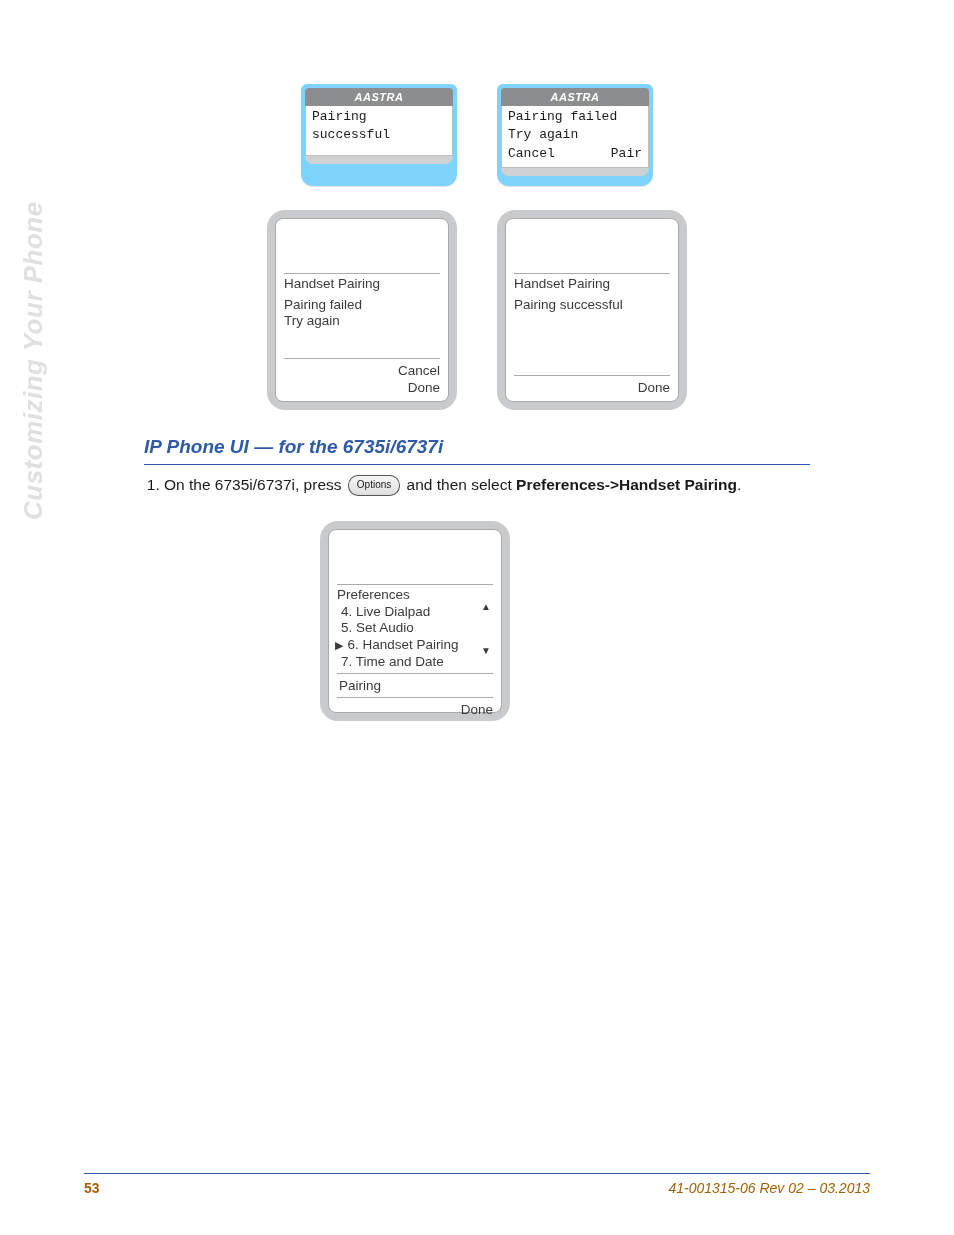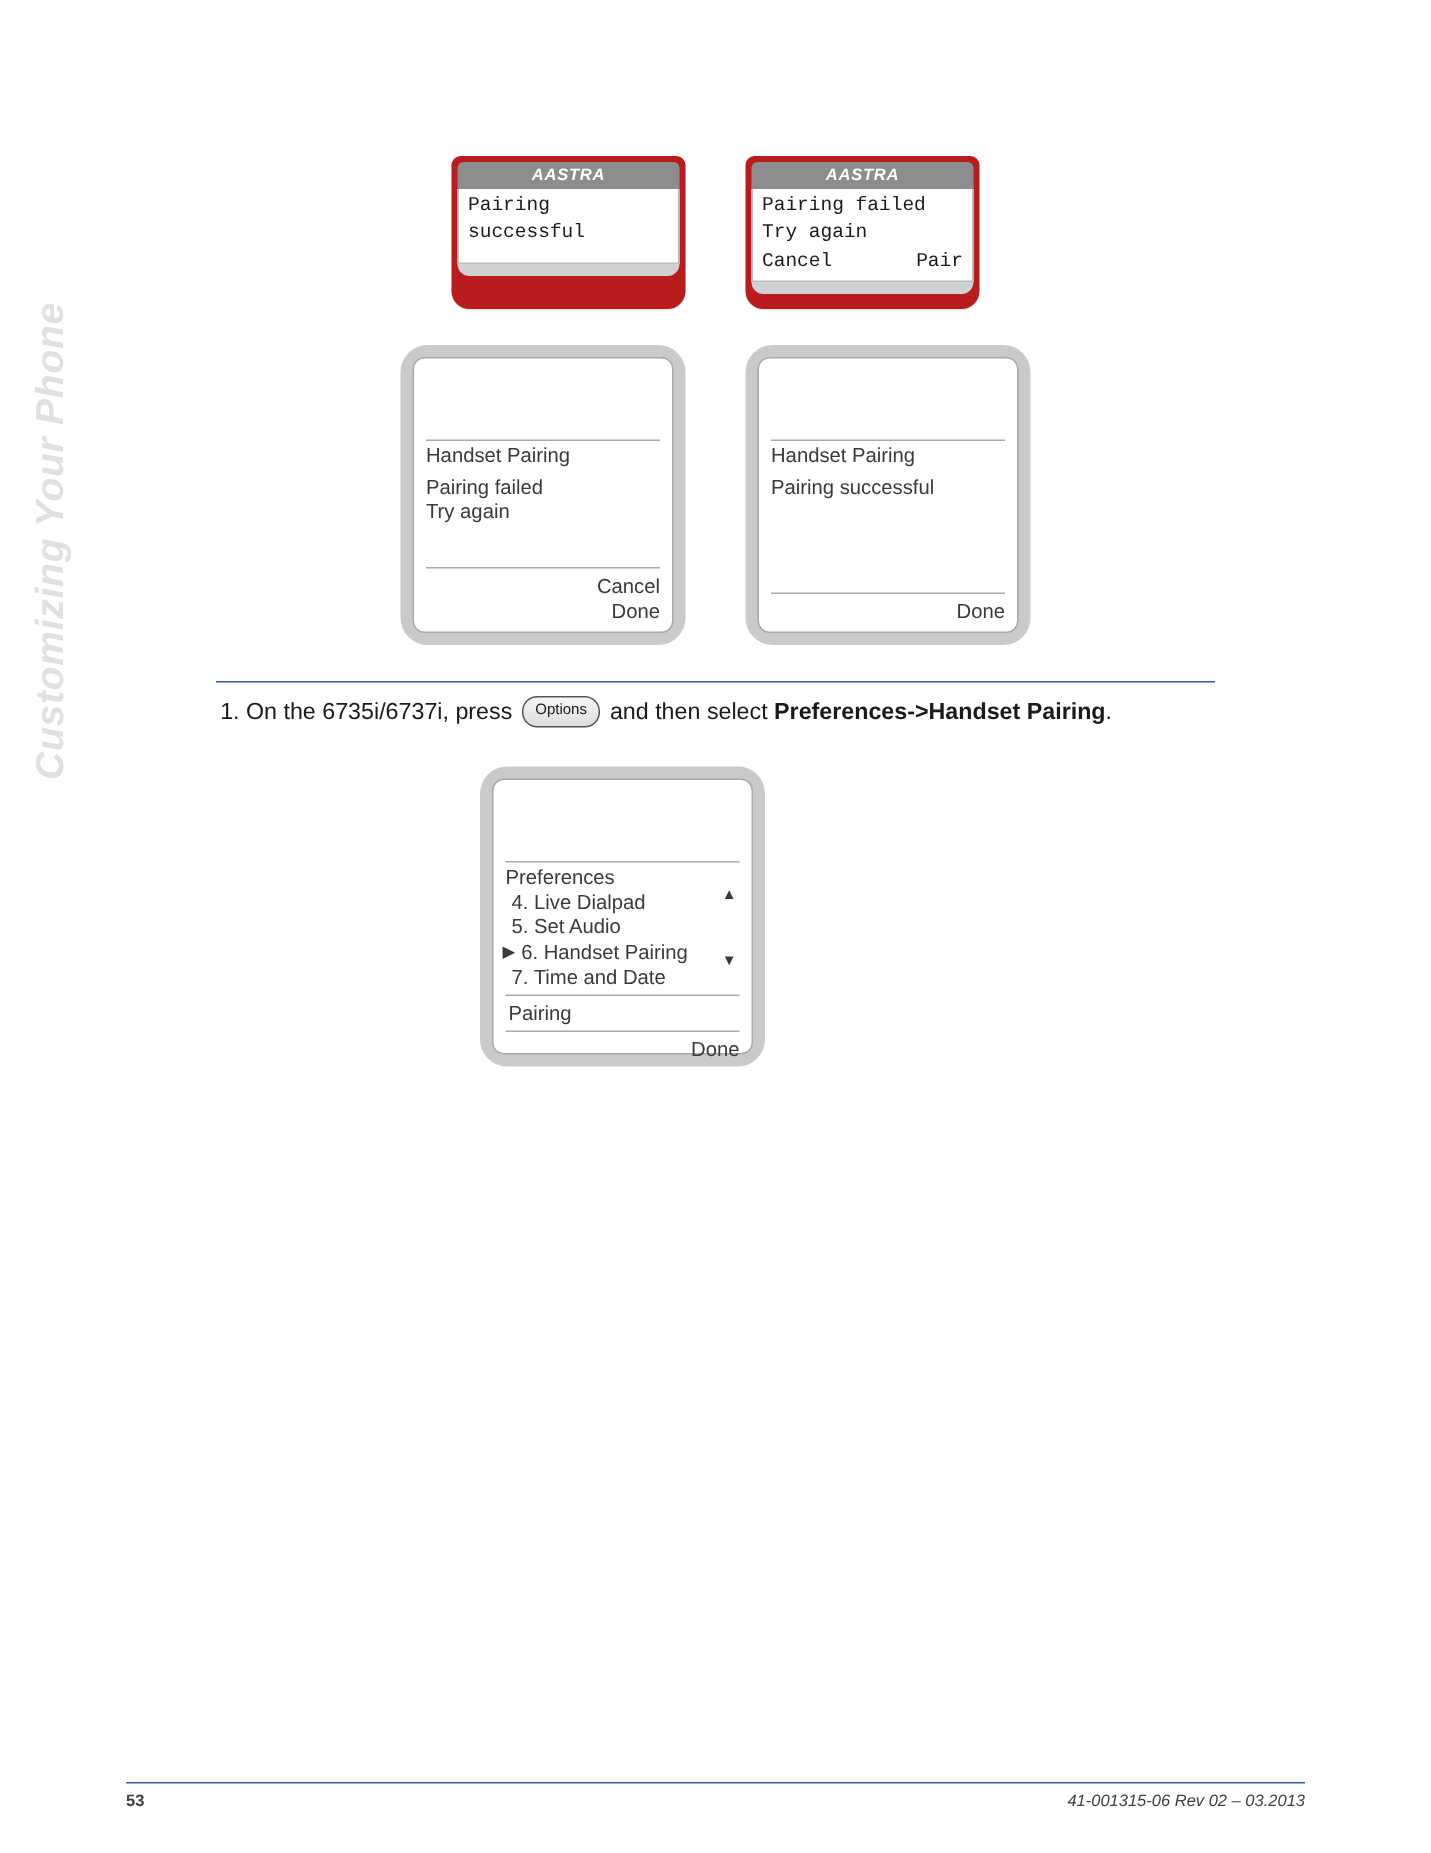--- a/index.html
+++ b/index.html
@@ -33,25 +33,24 @@
   .row {
     display: flex;
     justify-content: center;
     gap: 40px;
     margin: 24px 0;
   }
 
   
   .small-screen {
     width: 148px;
-    background: #b91c1c;
+    background: #7dd3fc;
     border-radius: 6px 6px 12px 12px;
     padding: 4px 4px 10px 4px;
     box-shadow: 0 1px 0 rgba(0,0,0,0.1);
-    margin-top: 20px;
   }
   .small-top {
     background: #8c8d8e;
     text-align: center;
     font-family: sans-serif;
     font-size: 11px;
     font-style: italic;
     font-weight: 700;
     color: #ffffff;
     padding: 3px 0;
@@ -141,24 +140,24 @@
   ol.steps {
     margin: 8px 140px 10px 84px;
     padding-left: 20px;
     font-size: 15.5px;
     line-height: 1.55;
   }
   ol.steps li { margin-bottom: 10px; }
 
   .page-footer {
     position: absolute;
-    left: 0; right: 0; bottom: 28px;
+    left: 0; right: 0; bottom: 39px;
     padding: 0 60px;
-    font-size: 11px;
-    color: #404040;
+    font-size: 14px;
+    color: #a16207;
   }
   .page-footer .rule { border-top:1px solid #2e5aa8; margin: 0 24px 6px 24px; }
   .page-footer .row2 { display:flex; justify-content:space-between; padding: 0 24px; font-style: italic;}
   .page-footer .pnum { font-weight: 700; font-style: normal; }
 </style>
 </head>
 <body>
 
 <div class="page">
 
@@ -222,20 +221,21 @@
         </div>
         <div class="divider"></div>
         <div class="footer">
           <span>Done</span>
         </div>
       </div>
     </div>
   </div>
 
 
+  <h2 class="section-head">IP Phone UI — for the 6735i/6737i</h2>
   <hr class="hr-blue">
 
   <ol class="steps">
     <li>
       <span>On the 6735i/6737i, press  </span>
       <span class="options-key">Options</span>
       <span>  and then select </span>
       <b>Preferences-&gt;Handset Pairing</b>.
     </li>
   </ol>

